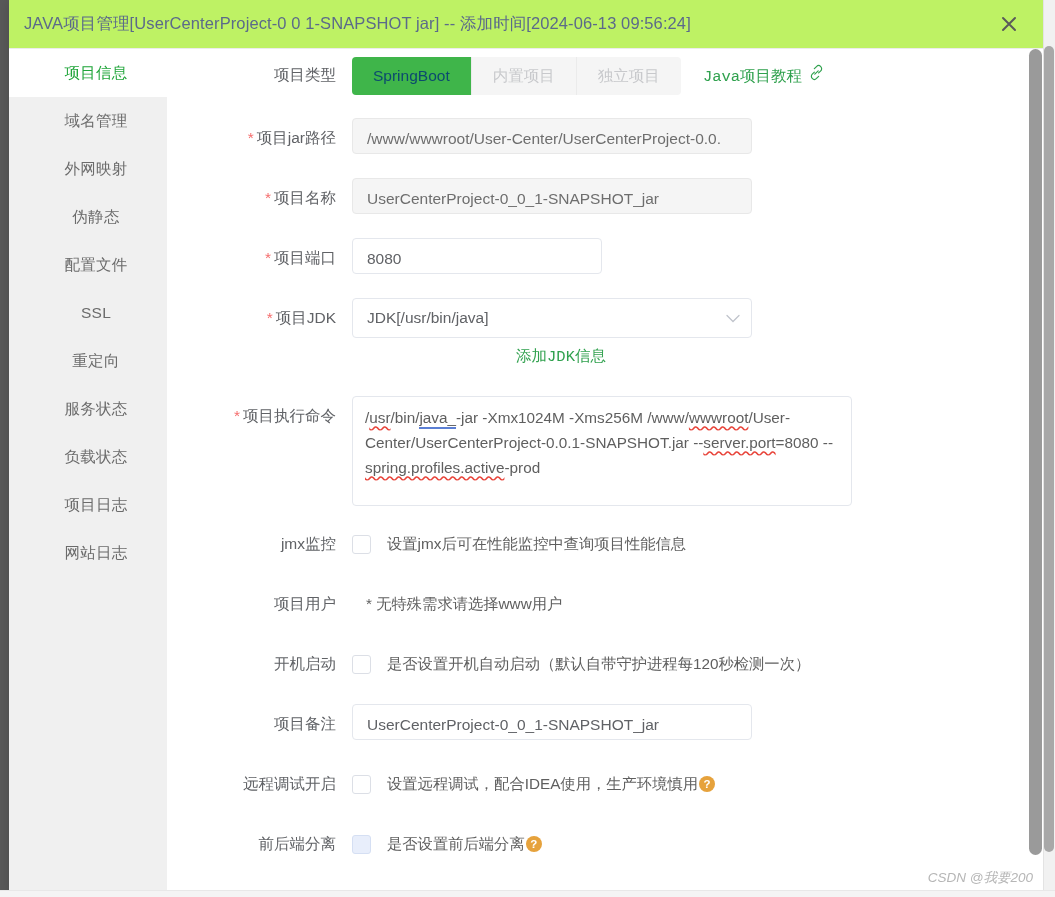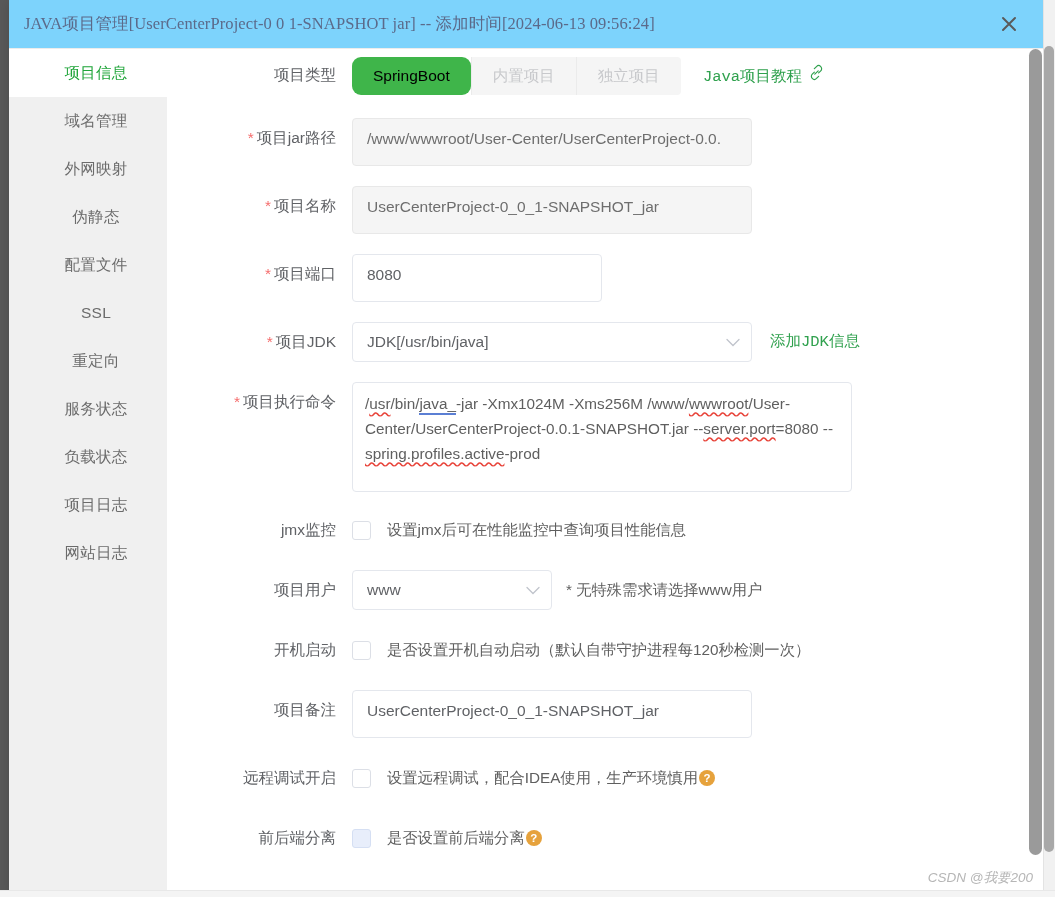--- a/index.html
+++ b/index.html
@@ -52,22 +52,21 @@
     height: 897px;
     background: #ffffff;
     box-shadow: 0 0 14px rgba(0,0,0,.18);
   }
 
   
   #titlebar {
     position: relative;
     height: 48px;
     border-bottom: 1px solid #ececec;
-    background: #7dd3fc;
-    font-family: Liberation Serif, serif;
+    background: #bef264;
   }
   #title-text {
     position: absolute;
     left: 15px;
     top: 13px;
     font-size: 16.5px;
     color: #5b6a8a;
     white-space: nowrap;
     letter-spacing: .1px;
   }
@@ -158,41 +157,40 @@
     font-size: 15.5px;
     border: none;
     background: #f5f5f5;
     color: #c8c9cc;
     cursor: not-allowed;
     font-family: inherit;
   }
   .seg-btn + .seg-btn { border-left: 1px solid #ebebeb; }
   .seg-btn.active {
     background: #3fb54a;
-    color: #000000;
-    cursor: pointer;
-    border-radius: 9px;
+    color: #0c4a6e;
+    cursor: pointer;
   }
 
   .link-green {
     display: inline-flex;
     align-items: center;
     gap: 6px;
     margin-left: 18px;
     color: #30a14e;
     font-size: 15.5px;
     cursor: pointer;
     vertical-align: middle;
     line-height: 38px;
     font-family: Liberation Mono, monospace;
   }
 
   
   .input {
-    height: 48px;
+    height: 36px;
     line-height: 40px;
     border: 1px solid #e4e7ed;
     border-radius: 4px;
     background: #ffffff;
     padding: 0 14px;
     box-sizing: border-box;
     font-size: 15.5px;
     color: #606266;
     white-space: nowrap;
     overflow: hidden;
@@ -447,21 +445,21 @@
 
       <div class="row">
         <div class="label"><span class="req">*</span><span>项目端口</span></div>
         <div class="field">
           <div class="input w-250">8080</div>
         </div>
       </div>
 
       <div class="row">
         <div class="label"><span class="req">*</span><span>项目JDK</span></div>
-        <div class="field" style="display:flex;align-items:center;">
+        <div class="field" style="display:flex;align-items:center;flex-direction:column;">
           <div class="select">
             <div class="sel-value">JDK[/usr/bin/java]</div>
             <span class="caret">
               <svg width="14" height="10" viewBox="0 0 14 10" aria-hidden="true">
                 <path d="M1 2 L7 8 L13 2" stroke="#c0c4cc" stroke-width="1.3" fill="none" stroke-linecap="round"></path>
               </svg>
             </span>
           </div>
           <span class="link-green">添加JDK信息</span>
         </div>
@@ -478,28 +476,20 @@
         <div class="label">jmx监控</div>
         <div class="field cb-wrap">
           <span class="cbox"></span>
           <span class="cb-text">设置jmx后可在性能监控中查询项目性能信息</span>
         </div>
       </div>
 
       <div class="row">
         <div class="label">项目用户</div>
         <div class="field" style="display:flex;align-items:center;">
-          <div class="select" style="width:200px;">
-            <div class="sel-value">www</div>
-            <span class="caret">
-              <svg width="14" height="10" viewBox="0 0 14 10" aria-hidden="true">
-                <path d="M1 2 L7 8 L13 2" stroke="#c0c4cc" stroke-width="1.3" fill="none" stroke-linecap="round"></path>
-              </svg>
-            </span>
-          </div>
           <span class="hint-text">* 无特殊需求请选择www用户</span>
         </div>
       </div>
 
       <div class="row">
         <div class="label">开机启动</div>
         <div class="field cb-wrap">
           <span class="cbox"></span>
           <span class="cb-text">是否设置开机自动启动（默认自带守护进程每120秒检测一次）</span>
         </div>

